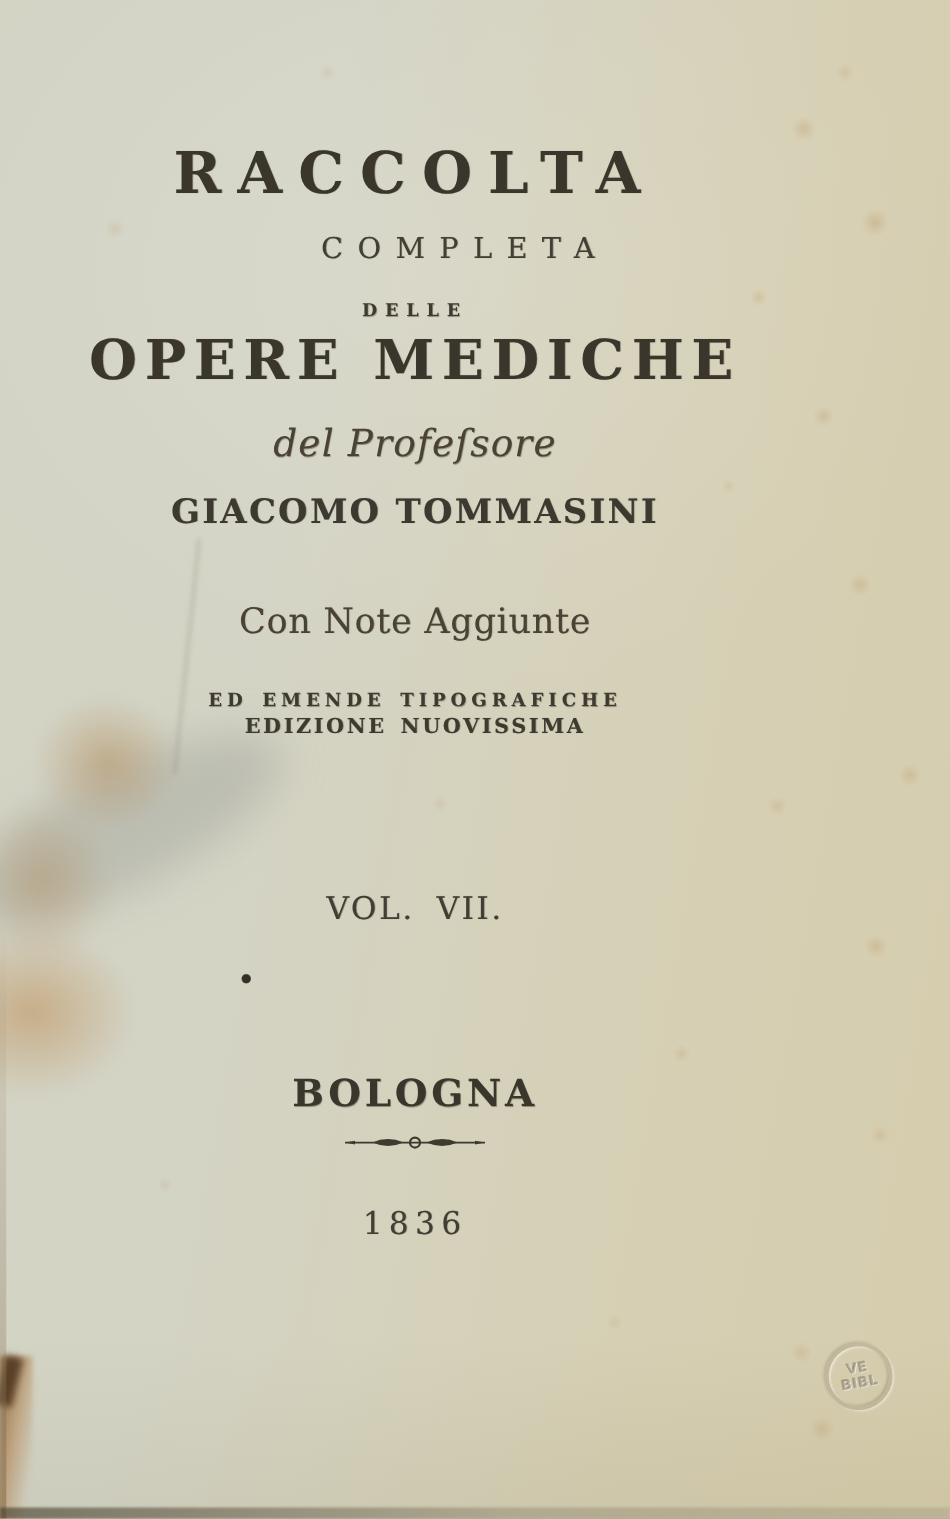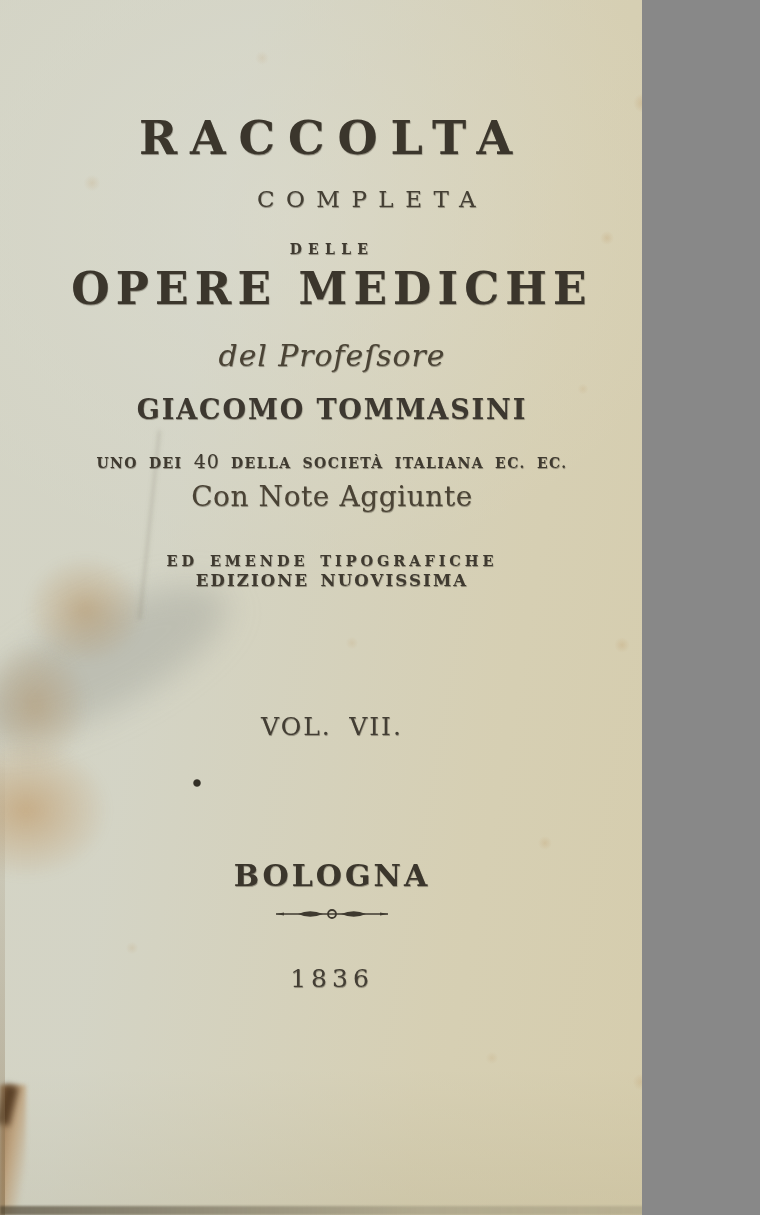--- a/index.html
+++ b/index.html
@@ -1,18 +1,18 @@
 <!DOCTYPE html>
 <html><head>
 <meta charset="utf-8">
 <style>
   html,body{margin:0;padding:0;background:#888;}
   #page{
     position:relative;
-    width:642px;height:1215px;
+    width:760px;height:1215px;
     overflow:hidden;
     background-color:#d5d2be;
     background-image:
       linear-gradient(100deg, rgba(210,214,206,0.45) 30%, rgba(216,202,160,0.35) 72%, rgba(214,198,152,0.45) 100%),
       radial-gradient(ellipse 600px 500px at 45% 18%, rgba(228,226,212,0.55), rgba(228,226,212,0) 70%),
       linear-gradient(to bottom, rgba(190,186,160,0) 88%, rgba(160,152,120,0.25) 100%);
     font-family:"DejaVu Serif","Liberation Serif",serif;
     color:#3f3a30;
   }
   .line{
@@ -128,21 +128,20 @@
   <div class="fx ink-dot"></div>
 
   <div class="line t-raccolta">RACCOLTA</div>
   <div class="line t-completa">COMPLETA</div>
   <div class="line t-opere">OPERE MEDICHE</div>
   <div class="line t-delle">DELLE</div>
 
   <div class="line t-script1">del Profeſsore</div>
   <div class="line t-author">GIACOMO TOMMASINI</div>
 
-  <div class="line t-affil"><span>UNO DEI</span> <span class="num">40</span> <span>DELLA SOCIETÀ ITALIANA EC. EC.</span></div>
 
   <div class="line t-script2">Con Note Aggiunte</div>
   <div class="line t-emende">ED EMENDE TIPOGRAFICHE</div>
   <div class="line t-edizione">EDIZIONE NUOVISSIMA</div>
 
   <div class="line t-volume">VOL. VII.</div>
 
   <div class="line t-city">BOLOGNA</div>
 
   <div class="ornament">

